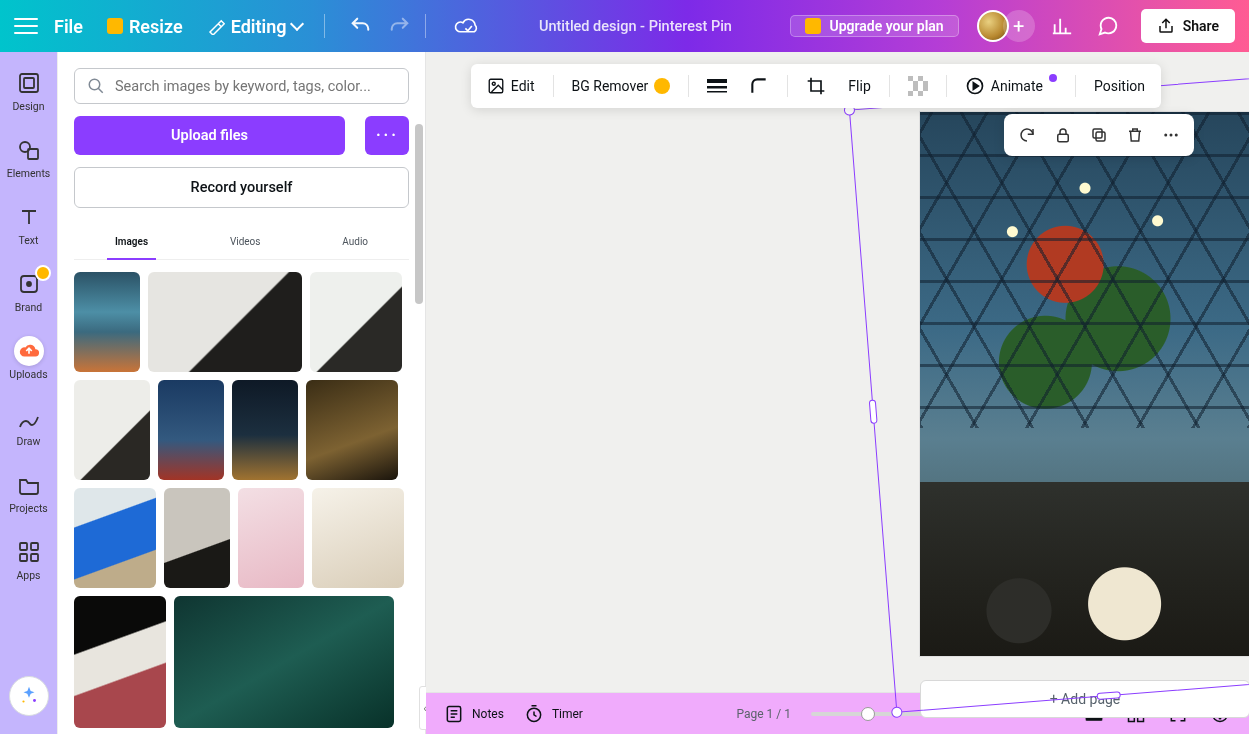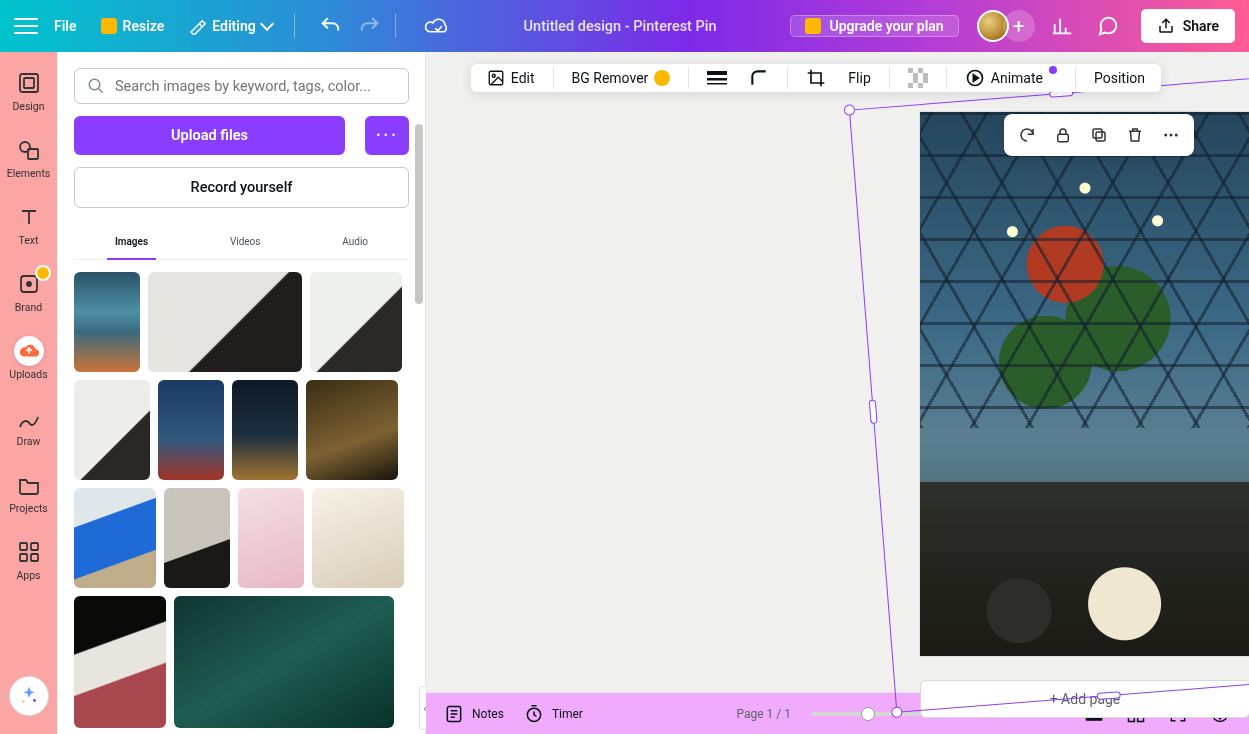--- a/index.html
+++ b/index.html
@@ -2,42 +2,42 @@
 <html><head>
 <meta charset="utf-8">
 <style>
 * { margin: 0; padding: 0; box-sizing: border-box; font-family: -apple-system, BlinkMacSystemFont, "Segoe UI", Roboto, Helvetica, Arial, sans-serif; }
 body { width: 1249px; height: 734px; overflow: hidden; background: #fff; display: flex; flex-direction: column; }
 
 
 .topbar { height: 52px; background: linear-gradient(90deg, #00c4cc 0%, #2a8fd6 25%, #7d2ae8 55%, #b43dd6 75%, #ff5c93 100%); display: flex; align-items: center; padding: 0 14px; color: #fff; gap: 8px; }
 .topbar .hamburger { width: 24px; height: 24px; display: flex; flex-direction: column; justify-content: center; gap: 5px; cursor: pointer; }
 .topbar .hamburger span { height: 2px; background: #fff; border-radius: 2px; }
-.topbar .btn-plain { font-size: 14px; font-weight: 600; padding: 6px 8px; cursor: pointer; display: flex; align-items: center; gap: 6px; }
+.topbar .btn-plain { font-size: 18px; font-weight: 600; padding: 6px 8px; cursor: pointer; display: flex; align-items: center; gap: 6px; }
 .topbar .crown { width: 16px; height: 16px; background: #ffb800; border-radius: 3px; }
 .topbar .marker { width: 18px; height: 18px; display: inline-block; }
 .topbar .chevron { width: 10px; height: 10px; border-right: 2px solid #fff; border-bottom: 2px solid #fff; transform: rotate(45deg); margin-top: -4px; }
 .topbar .sep { width: 1px; height: 24px; background: rgba(255,255,255,0.4); margin: 0 6px; }
 .topbar .undo-redo { display: flex; gap: 18px; margin-left: 10px; align-items: center;}
 .topbar .undo-redo svg { width: 22px; height: 22px; opacity: 0.95; }
 .topbar .undo-redo .dim { opacity: 0.45; }
 .topbar .cloud { margin-left: 14px; width: 26px; height: 20px; }
 .topbar .title { flex: 1; text-align: center; color: rgba(255,255,255,0.85); font-size: 14.5px; font-weight: 500; }
 .topbar .upgrade { background: rgba(255,255,255,0.15); border: 1px solid rgba(255,255,255,0.3); border-radius: 5px; padding: 2px 14px; display: flex; align-items: center; gap: 8px; font-size: 14px; font-weight: 600; cursor: pointer; }
 .topbar .avatar-group { display: flex; align-items: center; margin-left: 10px; }
 .topbar .avatar { width: 32px; height: 32px; border-radius: 50%; background: radial-gradient(circle at 35% 35%, #e9d080, #b8882f 60%, #6c4a10); border: 2px solid #fff; }
 .topbar .add-person { width: 32px; height: 32px; border-radius: 50%; background: rgba(255,255,255,0.2); display: flex; align-items: center; justify-content: center; margin-left: -6px; font-size: 20px; font-weight: 400; cursor: pointer;}
 .topbar .icon-btn { width: 38px; height: 38px; display: flex; align-items: center; justify-content: center; cursor: pointer; }
 .topbar .share-btn { background: #fff; color: #111; border-radius: 5px; padding: 8px 16px; display: flex; align-items: center; gap: 8px; font-size: 14px; font-weight: 600; cursor: pointer; margin-left: 6px;}
 
 
 .main { flex: 1; display: flex; min-height: 0; }
 
 
-.rail { width: 58px; background: #fca5a5; border-right: 1px solid #eee; display: flex; flex-direction: column; align-items: center; padding-top: 14px; gap: 16px; position: relative;}
+.rail { width: 58px; background: #c4b5fd; border-right: 1px solid #eee; display: flex; flex-direction: column; align-items: center; padding-top: 14px; gap: 16px; position: relative;}
 .rail .rail-item { display: flex; flex-direction: column; align-items: center; gap: 4px; font-size: 10.5px; color: #333; cursor: pointer; width: 100%; padding: 4px 0;}
 .rail .rail-item .rail-ico { width: 26px; height: 26px; display: flex; align-items: center; justify-content: center; color: #333; position: relative;}
 .rail .rail-item.uploads-active .rail-ico { color: #fff; }
 .rail .rail-item.uploads-active .rail-ico .circle-bg { position: absolute; inset: -2px; border-radius: 50%; background: #fff; box-shadow: 0 1px 4px rgba(0,0,0,0.15);}
 .rail .rail-item.uploads-active .rail-ico svg { position: relative; z-index: 1; }
 .rail .rail-item.brand .badge { position: absolute; top: -2px; right: 6px; width: 16px; height: 16px; background: #ffb800; border-radius: 50%; border: 2px solid #fff;}
 .rail .magic-btn { position: absolute; bottom: 18px; width: 40px; height: 40px; border-radius: 50%; border: 1.5px solid #d8dce0; background: #fff; display: flex; align-items: center; justify-content: center; cursor: pointer;}
 
 
 .panel { width: 368px; background: #fff; display: flex; flex-direction: column; border-right: 1px solid #e5e5e5; position: relative;}
@@ -52,21 +52,21 @@
 .panel .tabs .tab { padding: 10px 8px 12px 8px; font-size: 10px; color: #4c545c; cursor: pointer; position: relative;}
 .panel .tabs .tab.active { color: #0d1216; font-weight: 600;}
 .panel .tabs .tab.active::after { content: ""; position: absolute; left: 0; right: 0; bottom: -1px; height: 2px; background: #8b3dff;}
 .panel .grid { display: flex; flex-wrap: wrap; gap: 8px; padding-bottom: 12px;}
 .panel .grid .thumb { border-radius: 6px; background: #888; overflow: hidden; cursor: pointer; position: relative;}
 .panel .scroll-thumb { position: absolute; right: 2px; top: 72px; width: 8px; height: 180px; background: #c7c7c7; border-radius: 4px;}
 .panel .collapse-handle { position: absolute; right: -6px; bottom: 4px; width: 12px; height: 44px; border-radius: 3px; background: #fff; border: 1px solid #e0e0e0; display: flex; align-items: center; justify-content: center; cursor: pointer; font-size: 10px; color: #666;}
 
 
 .canvas-wrap { flex: 1; background: #f0f0ee; position: relative; overflow: hidden;}
-.float-toolbar { position: absolute; top: 12px; right: 88px; transform: none; background: #fff; border-radius: 6px; box-shadow: 0 2px 12px rgba(0,0,0,0.12); display: flex; align-items: center; padding: 0 12px; gap: 14px; font-size: 14px; color: #0d1216; z-index: 5;}
+.float-toolbar { position: absolute; top: 12px; right: 88px; transform: none; background: #fff; border-radius: 6px; box-shadow: 0 2px 12px rgba(0,0,0,0.12); display: flex; align-items: center; padding: 8px 12px; gap: 14px; font-size: 14px; color: #0d1216; z-index: 5;}
 .float-toolbar .ft-item { display: flex; align-items: center; gap: 6px; cursor: pointer; padding: 4px 4px;}
 .float-toolbar .vsep { width: 1px; height: 22px; background: #e3e3e3;}
 .float-toolbar .dot-badge { width: 8px; height: 8px; background: #8b3dff; border-radius: 50%; position: relative; top: -8px;}
 
 .context-toolbar { position: absolute; top: 62px; left: 578px; background: #fff; border-radius: 8px; box-shadow: 0 2px 12px rgba(0,0,0,0.12); display: flex; align-items: center; padding: 6px 8px; gap: 6px; z-index: 6;}
 .context-toolbar .ct-btn { width: 30px; height: 30px; display: flex; align-items: center; justify-content: center; border-radius: 5px; cursor: pointer; color: #333;}
 
 .page-frame { position: absolute; top: 60px; left: 494px; width: 330px; height: 544px; background: #fff; box-shadow: 0 0 0 1px #e0e0e0; }
 .page-image { position: absolute; inset: 0; background:
    radial-gradient(circle at 44% 28%, #b13a22 0 38px, transparent 39px),

